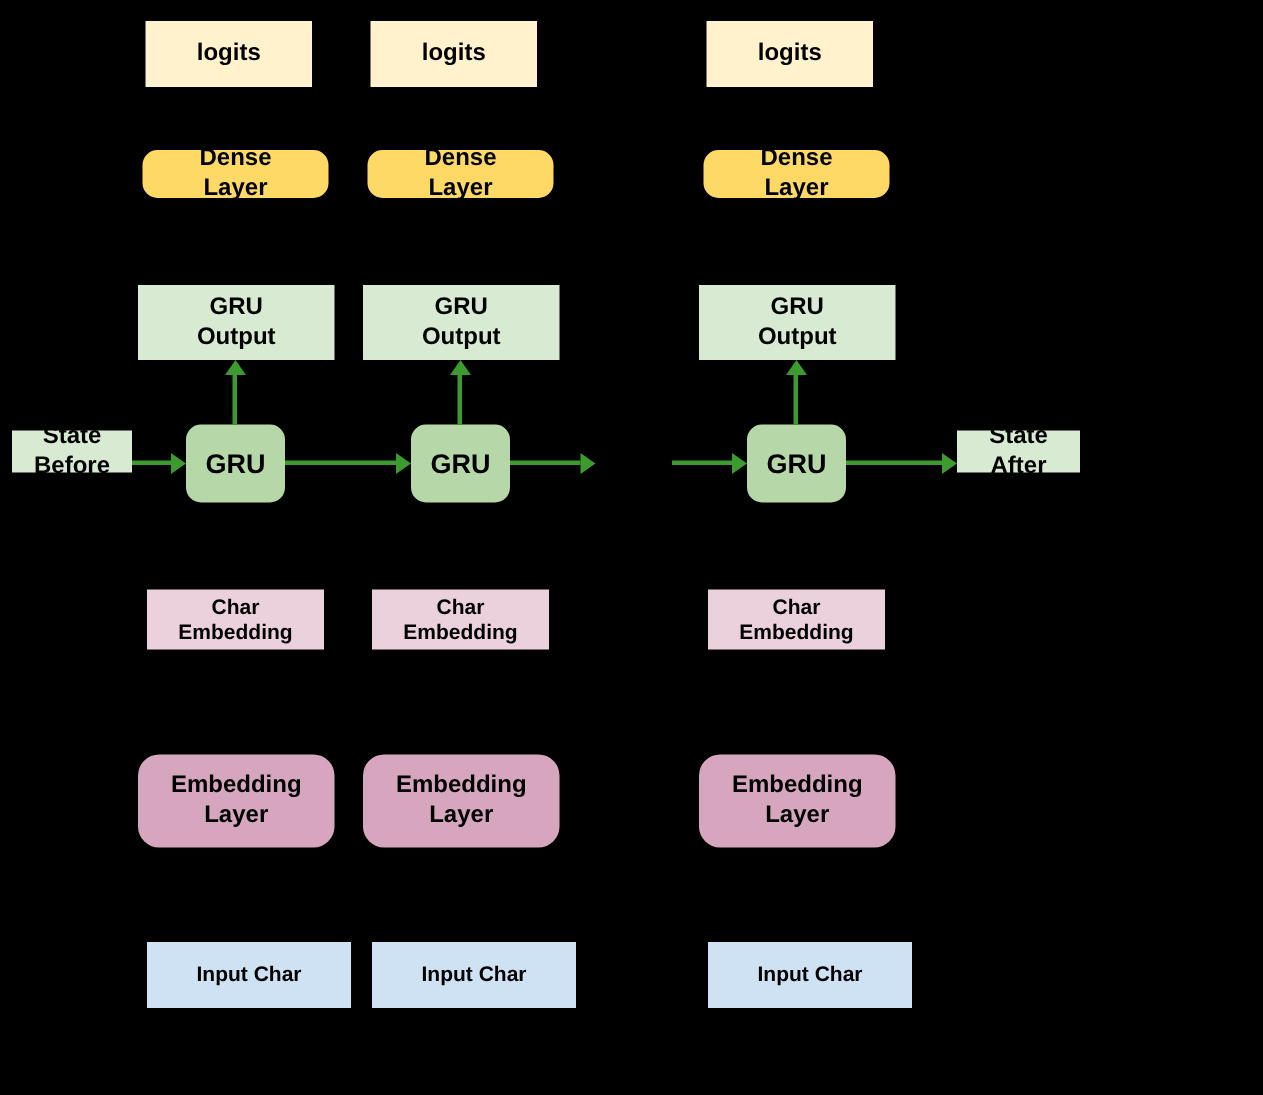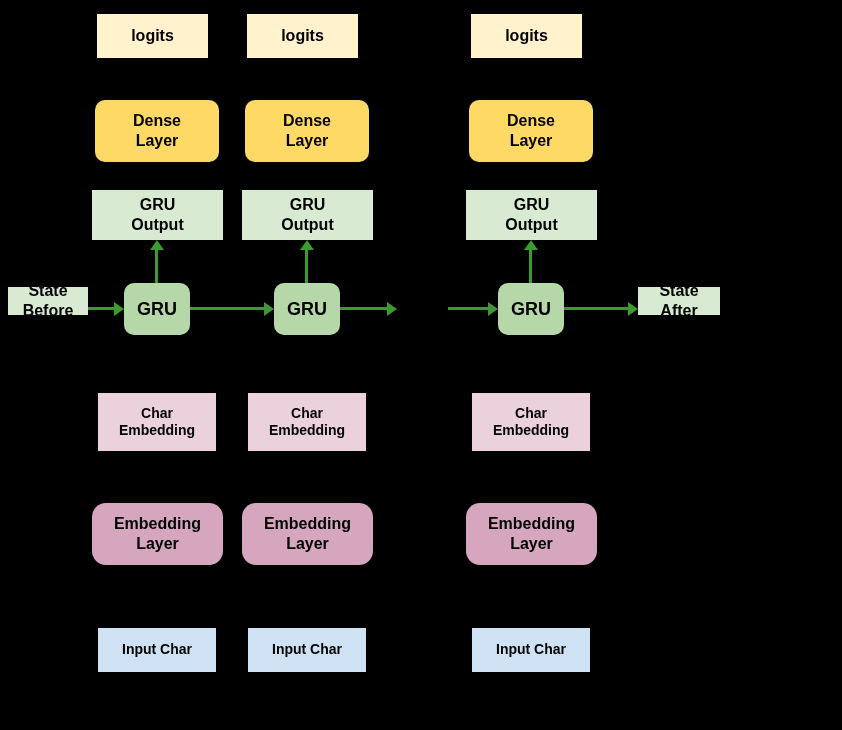--- a/index.html
+++ b/index.html
@@ -14,26 +14,26 @@
     position:absolute;
     display:flex; align-items:center; justify-content:center;
     text-align:center;
     font-weight:bold;
     white-space:pre-line;
     line-height:1.25;
     color: var(--text, #000);
     box-sizing:border-box;
   }
   .row-logits   { top:14px;  height:44px; width:111px; background:var(--logits);          font-size:16px; }
-  .row-dense    { top:100px; height:62px; width:124px; background:var(--dense);           font-size:16px; border-radius:10px; }
+  .row-dense    { top:100px; height:32px; width:124px; background:var(--dense);           font-size:16px; border-radius:10px; }
   .row-gruout   { top:190px; height:50px; width:131px; background:var(--gru-output);      font-size:16px; }
   .gru-box      { top:283px; height:52px; width:66px;  background:var(--gru);             font-size:18px; border-radius:10px; }
-  .row-charemb  { top:393px; height:58px; width:118px; background:var(--char-embedding);  font-size:14px; }
+  .row-charemb  { top:393px; height:40px; width:118px; background:var(--char-embedding);  font-size:14px; }
   .row-emblayer { top:503px; height:62px; width:131px; background:var(--embedding-layer); font-size:16px; border-radius:14px; }
-  .row-input    { top:628px; height:44px; width:118px; background:var(--input-char);      font-size:14px; }
+  .row-input    { top:628px; height:44px; width:136px; background:var(--input-char);      font-size:14px; }
   .state-box    { top:287px; height:28px; width:80px;  background:var(--state);           font-size:16px; }
 
   .harrow {
     position:absolute; height:3px; background:var(--arrow);
   }
   .harrow::after {
     content:""; position:absolute;
     right:-10px; top:50%; transform:translateY(-50%);
     border-left:10px solid var(--arrow);
     border-top:7px solid transparent;

